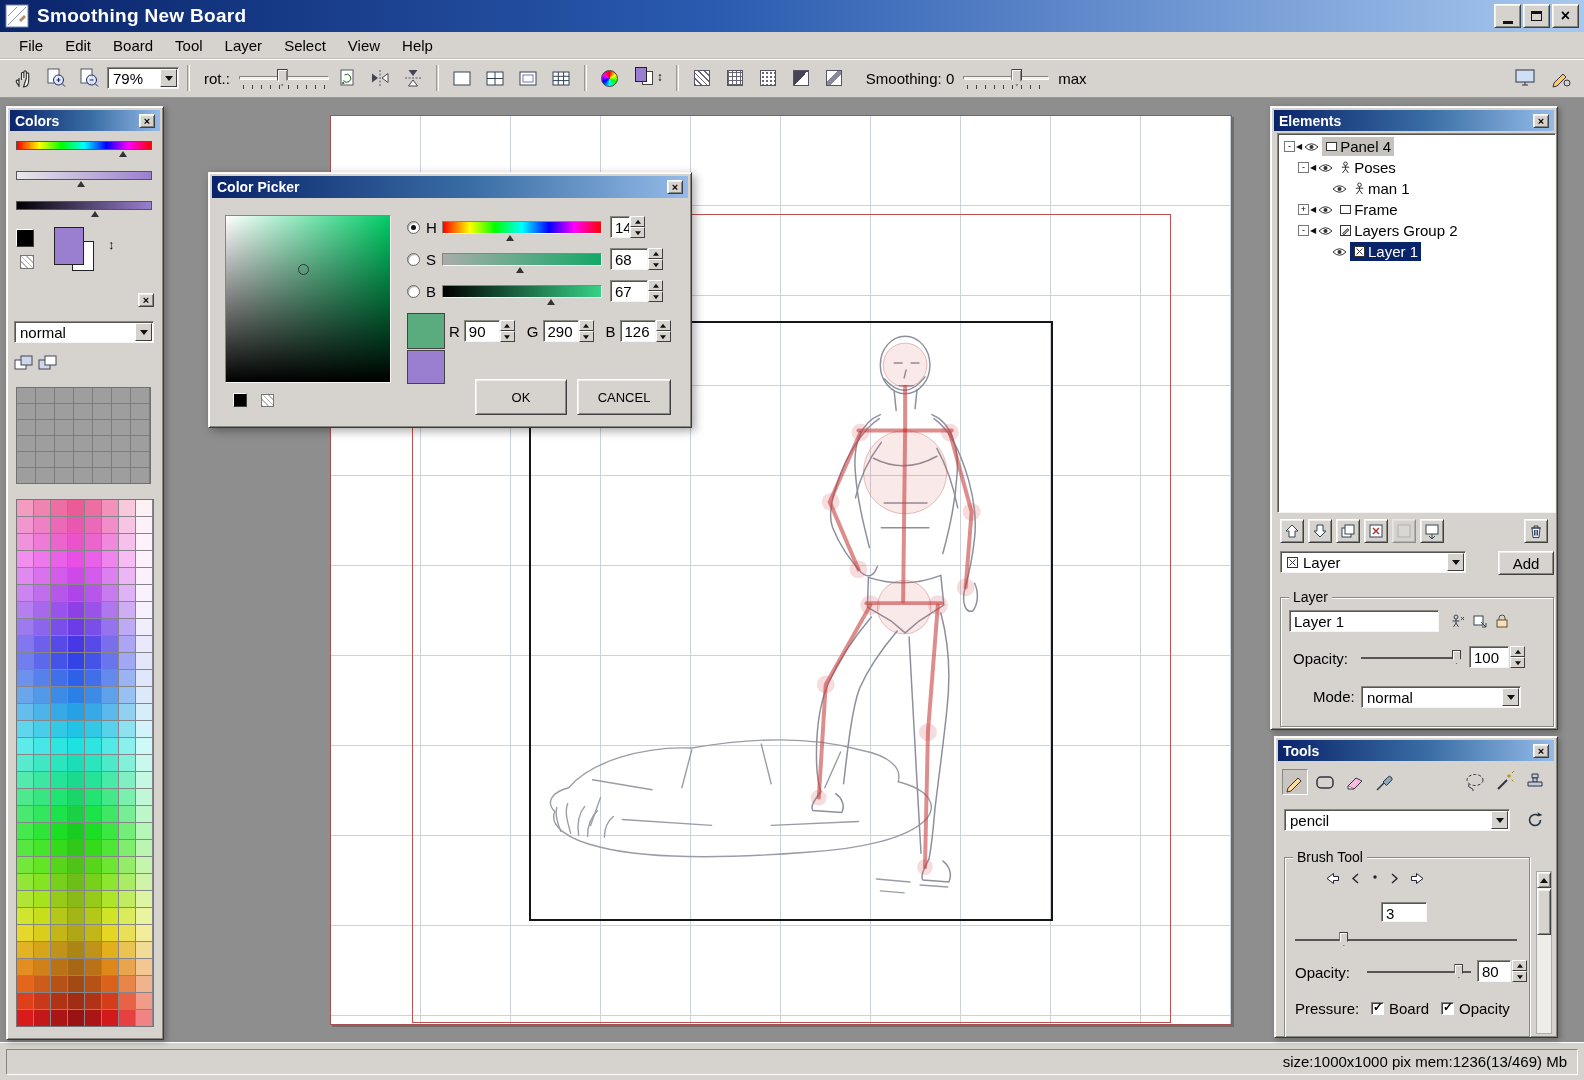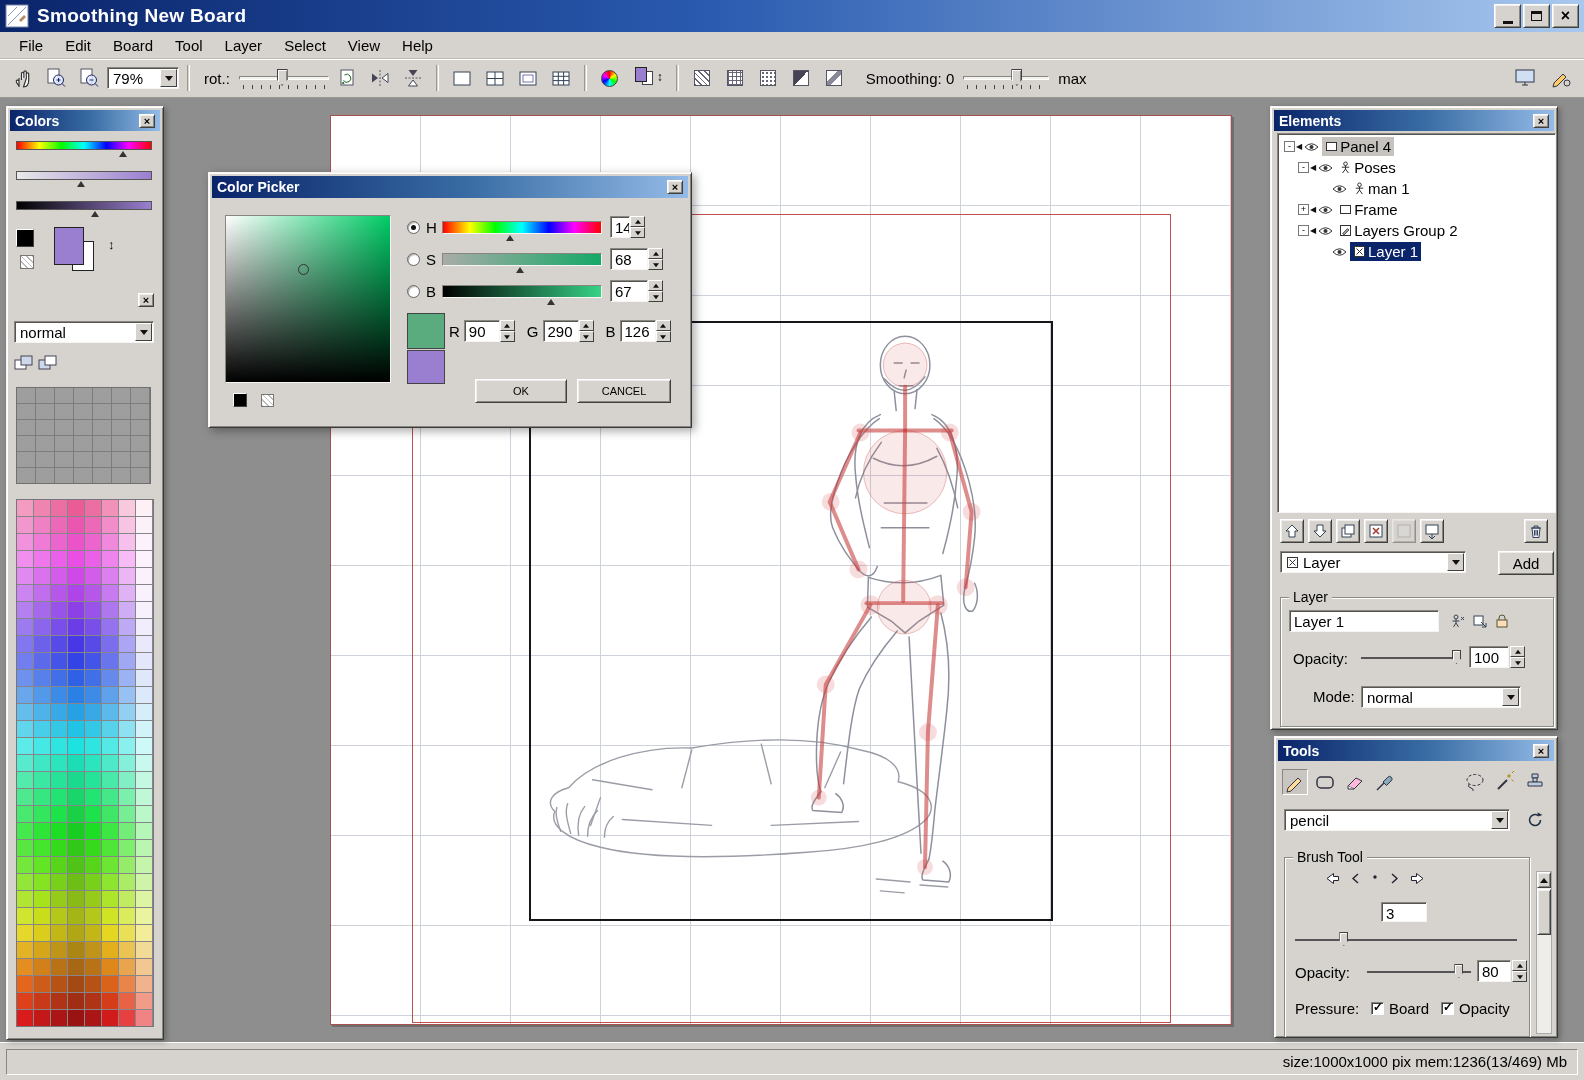--- a/index.html
+++ b/index.html
@@ -110,21 +110,21 @@
 #sb-marker{position:absolute;left:72px;top:48px;width:11px;height:11px;border:1.5px solid #333;border-radius:50%}
 .cp-row{position:absolute;left:198px;height:24px;display:flex;align-items:center}
 .cp-lab{width:16px;margin-left:6px}
 .cp-slider{position:relative;width:160px;height:13px;border:1px solid;border-color:#87867f #f6f5f3 #f6f5f3 #87867f;margin-right:8px}
 .hue-grad{background:linear-gradient(90deg,#f00,#ff0 17%,#0f0 33%,#0ff 50%,#00f 67%,#f0f 83%,#f00)}
 .sat-grad{background:linear-gradient(90deg,#a9aca9,#14a866)}
 .bri-grad{background:linear-gradient(90deg,#000,#37d286)}
 .cp-slider .tri-up{top:13px}
 .cp-swatch{position:absolute;left:198px;border:1px solid #444}
 .rgb-lab{margin:0 4px 0 12px}
-.dlg-btn{position:absolute;height:24px;font-size:11px}
+.dlg-btn{position:absolute;height:36px;font-size:13px}
 </style>
 </head>
 <body>
 
 <div id="titlebar">
   <span>
     <svg width="24" height="24">
         <rect x="1" y="1" width="22" height="22" fill="#fff" stroke="#7a86a8"></rect>
         <path d="M3 21 L21 3 M3 12 L12 3" stroke="#8894b8" fill="none"></path>
         <path d="M14 16 l5-5 2 2-5 5z" fill="#b86"></path>

